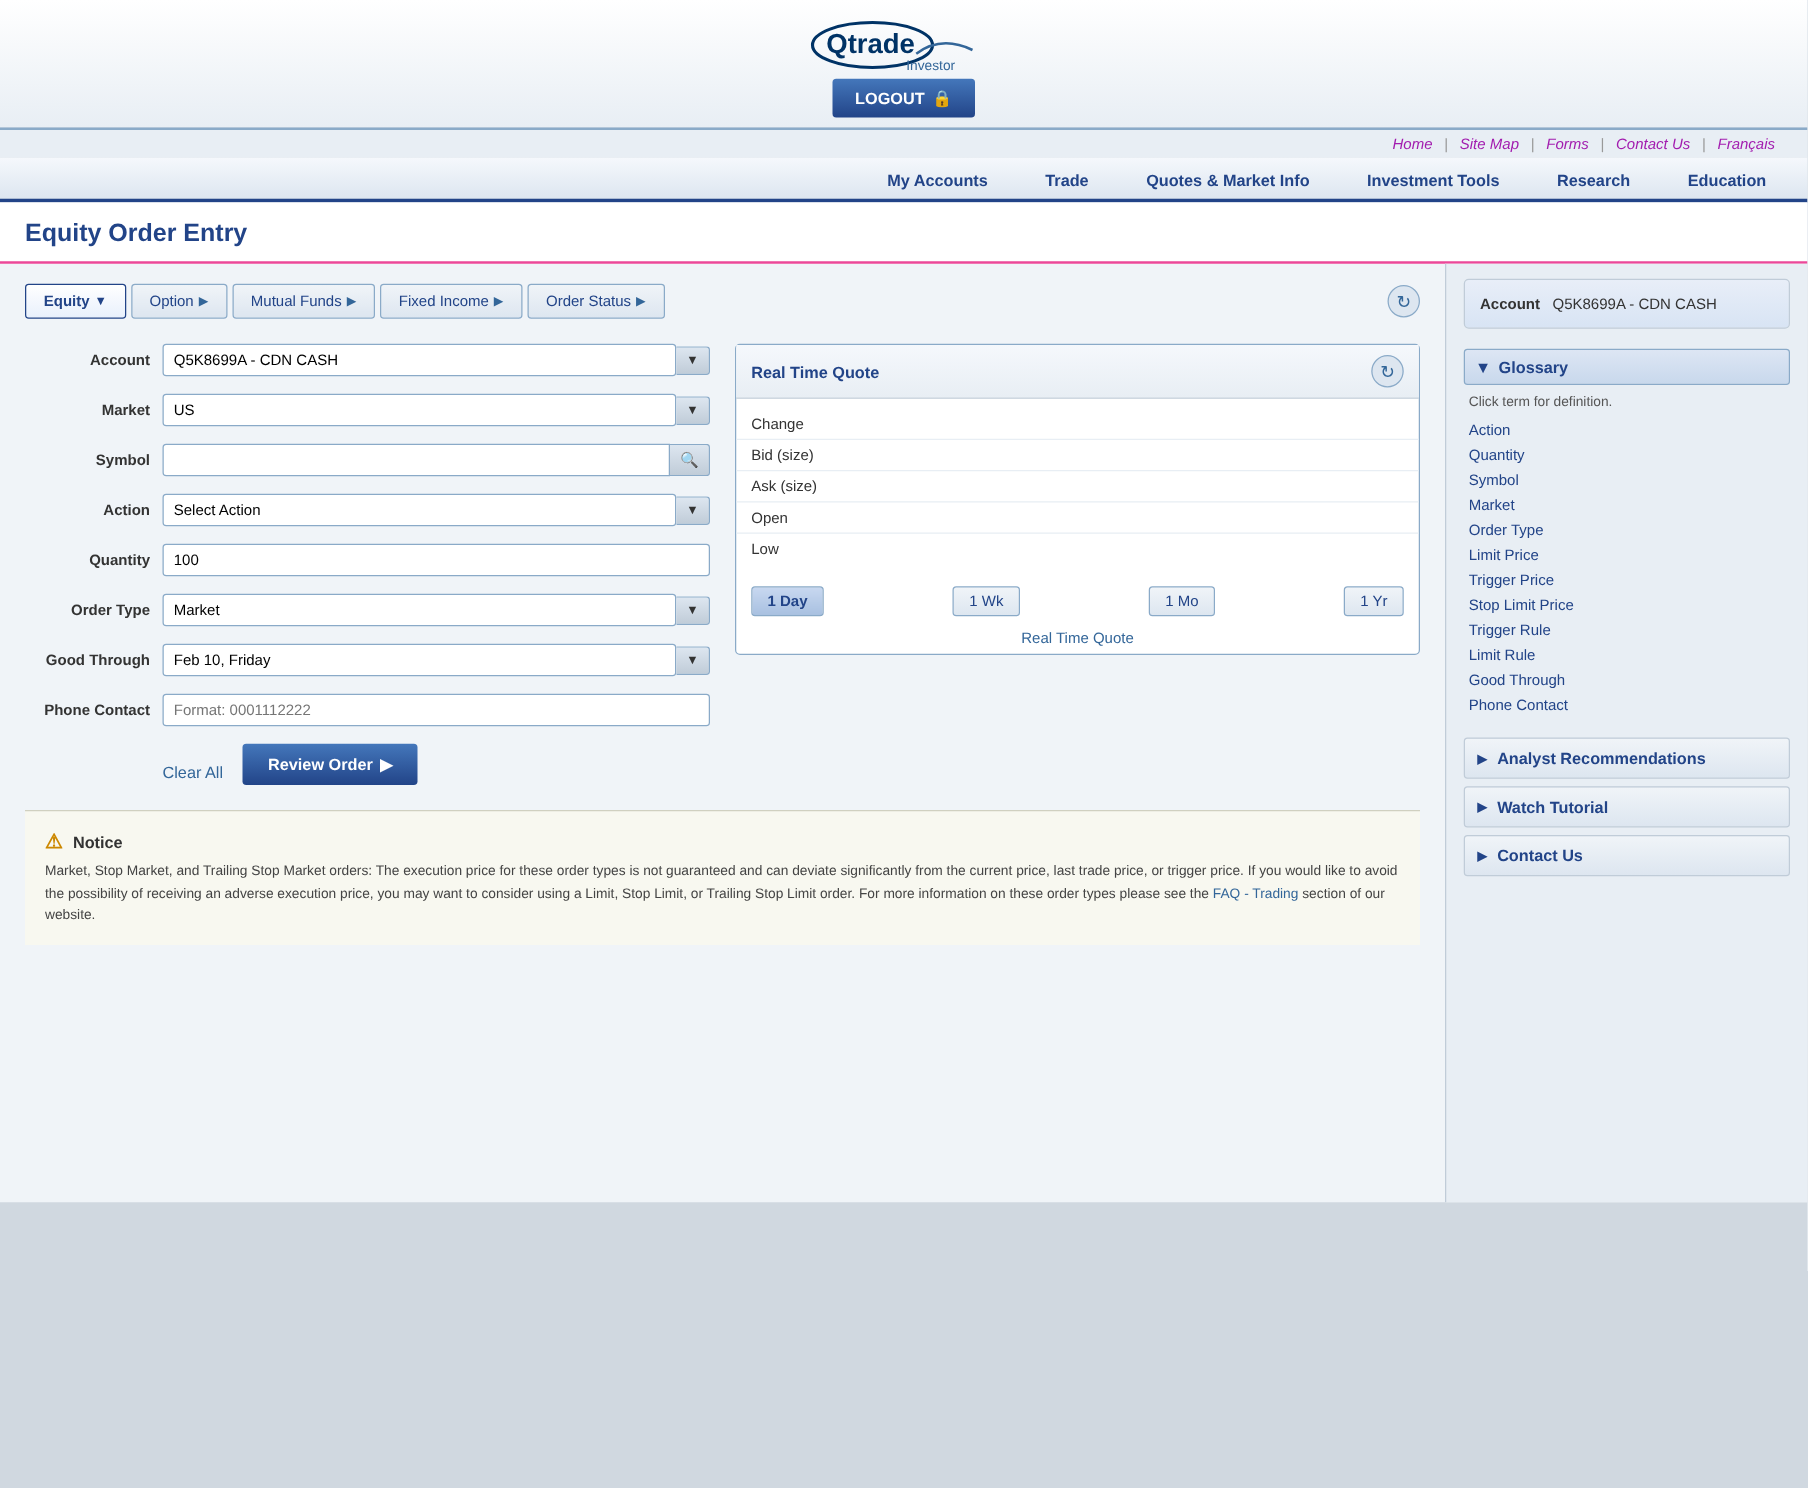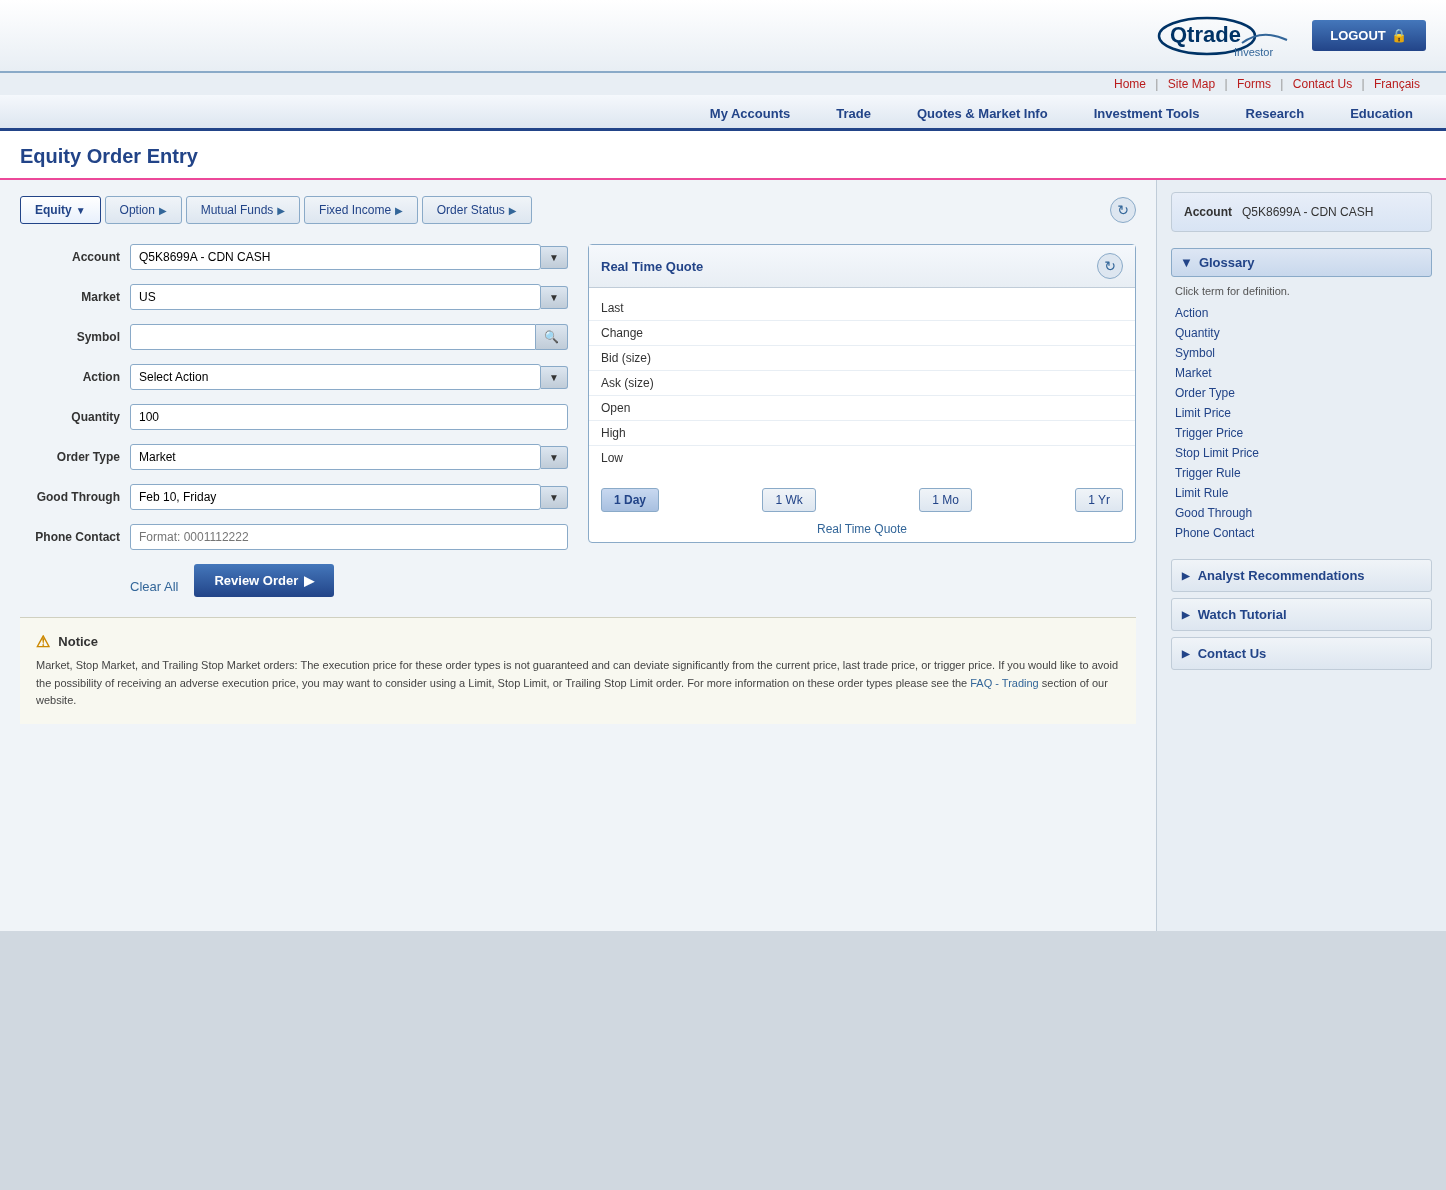--- a/index.html
+++ b/index.html
@@ -1,25 +1,25 @@
 <!DOCTYPE html>
 <html><head>
   <meta charset="utf-8">
   <style>
     * { box-sizing: border-box; margin: 0; padding: 0; }
     body { font-family: Arial, Helvetica, sans-serif; font-size: 13px; background: #d0d8e0; color: #333; }
 
     
-    #header { background: linear-gradient(to bottom, #ffffff, #e8eef4); border-bottom: 2px solid #8aaac8; padding: 8px 20px; display: flex; align-items: center; justify-content: flex-end; }
+    #header { background: linear-gradient(to bottom, #ffffff, #e8eef4); border-bottom: 2px solid #8aaac8; padding: 8px 20px; display: flex; align-items: center; justify-content: space-between; flex-direction: column; }
     #logo-area { display: flex; align-items: center; }
     #logout-btn { background: linear-gradient(to bottom, #4477bb, #224488); color: white; border: none; padding: 8px 18px; font-size: 13px; font-weight: bold; cursor: pointer; border-radius: 3px; display: flex; align-items: center; gap: 6px; }
 
     
     #top-nav { text-align: right; padding: 4px 20px; background: #e8eef4; font-size: 12px; }
-    #top-nav a { color: #b91c1c; text-decoration: none; margin: 16px 6px; }
+    #top-nav a { color: #a21caf; text-decoration: none; margin: 16px 6px; font-style: italic; }
     #top-nav span { color: #999; }
 
     
     #main-nav { background: linear-gradient(to bottom, #f5f8fc, #dde6f0); border-bottom: 3px solid #224488; display: flex; padding: 0 10px; justify-content: flex-end; }
     .nav-tab { padding: 10px 22px; font-size: 13px; font-weight: bold; color: #224488; cursor: pointer; border: 1px solid transparent; border-bottom: none; margin-bottom: -3px; white-space: nowrap; }
 
     
     #content { background: #f0f4f8; min-height: 800px; padding: 0; display: flex; flex-direction: column; }
 
     
@@ -269,41 +269,33 @@
         </div>
 
         <div id="quote-section">
           <div id="quote-panel">
             <div id="quote-header">
               <span>Real Time Quote</span>
               <div class="refresh-btn">↻</div>
             </div>
             <div id="quote-body">
               <div class="quote-row">
-                <span class="quote-label">Last</span>
-                <span class="quote-value"></span>
-              </div>
-              <div class="quote-row">
                 <span class="quote-label">Change</span>
                 <span class="quote-value"></span>
               </div>
               <div class="quote-row">
                 <span class="quote-label">Bid (size)</span>
                 <span class="quote-value"></span>
               </div>
               <div class="quote-row">
                 <span class="quote-label">Ask (size)</span>
                 <span class="quote-value"></span>
               </div>
               <div class="quote-row">
                 <span class="quote-label">Open</span>
-                <span class="quote-value"></span>
-              </div>
-              <div class="quote-row">
-                <span class="quote-label">High</span>
                 <span class="quote-value"></span>
               </div>
               <div class="quote-row">
                 <span class="quote-label">Low</span>
                 <span class="quote-value"></span>
               </div>
             </div>
             <div id="chart-tabs">
               <div class="chart-tab active">1 Day</div>
               <div class="chart-tab">1 Wk</div>

